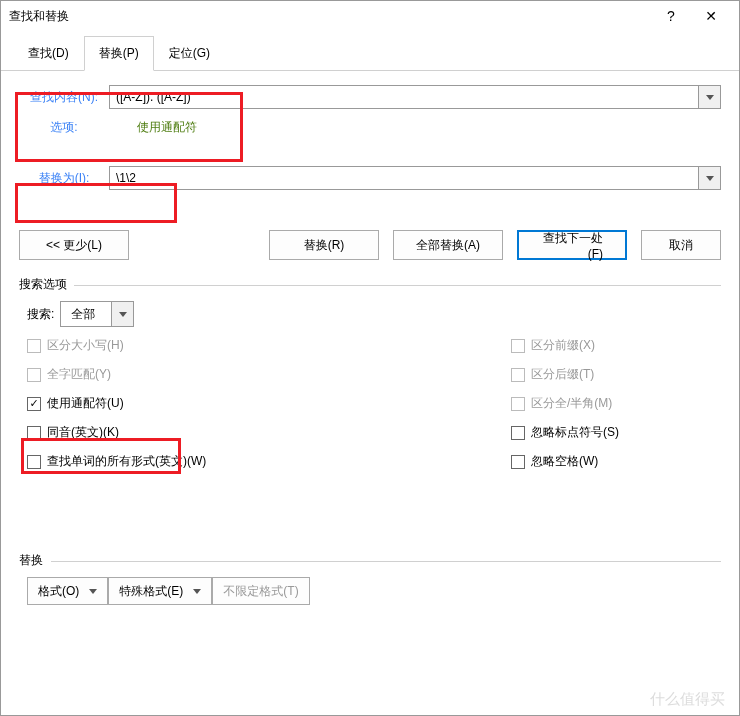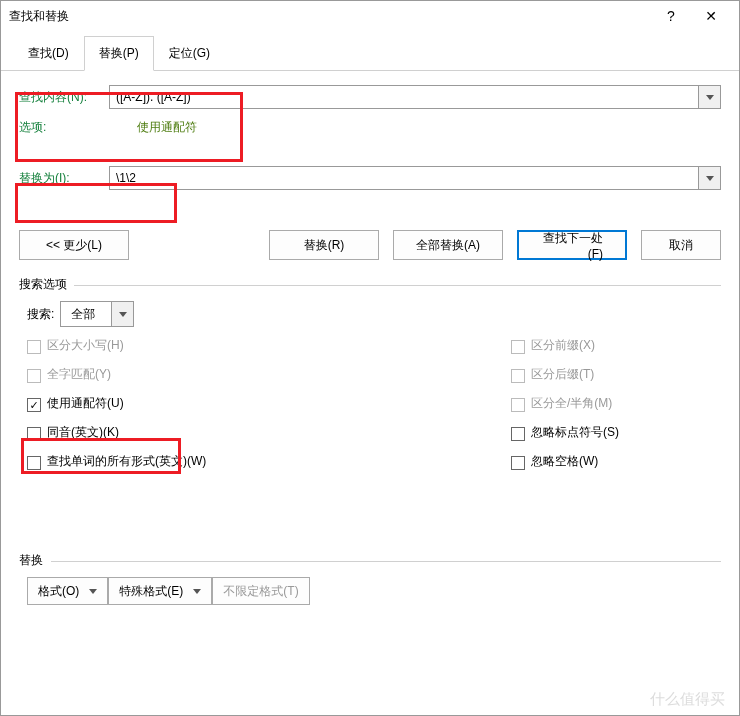--- a/index.html
+++ b/index.html
@@ -6,21 +6,21 @@
 body { background: #fff; width: 740px; height: 716px; overflow: hidden; }
 .dialog { width: 740px; height: 716px; border: 1px solid #999; background: #fff; position: relative; }
 .titlebar { height: 30px; display: flex; align-items: center; padding: 0 8px; }
 .titlebar .title { flex: 1; font-size: 12px; color: #000; }
 .titlebar .btn { width: 40px; height: 28px; display: flex; align-items: center; justify-content: center; color: #000; font-size: 14px; }
 .tabs { display: flex; padding-left: 12px; border-bottom: 1px solid #d0d0d0; margin-top: 4px; }
 .tab { padding: 8px 14px; border: 1px solid transparent; cursor: pointer; position: relative; top: 1px; color: #000; }
 .tab.active { border: 1px solid #d0d0d0; border-bottom: 1px solid #fff; background: #fff; }
 .content { padding: 14px 18px; }
 .row { display: flex; align-items: center; margin-bottom: 10px; }
-.label { width: 90px; color: #15803d; }
+.label { width: 90px; color: #3b82f6; text-align: center; }
 .input-combo { flex: 1; display: flex; }
 .text-input { flex: 1; height: 24px; border: 1px solid #999; padding: 0 6px; background: #fff; outline: none; }
 .combo-btn { width: 22px; height: 24px; border: 1px solid #999; border-left: none; display: flex; align-items: center; justify-content: center; background: #f0f0f0; }
 .chev { width: 0; height: 0; border-left: 4px solid transparent; border-right: 4px solid transparent; border-top: 5px solid #555; }
 .redbox { border: 3px solid #ed1c24; position: absolute; pointer-events: none; }
 .options-val { margin-left: 28px; color: #4d7c0f; }
 .button-row { display: flex; gap: 14px; margin-top: 40px; margin-bottom: 16px; }
 .btn-std { height: 30px; border: 1px solid #aaa; background: #fdfdfd; display: flex; align-items: center; justify-content: center; cursor: pointer; padding: 0 22px; }
 .btn-std.primary { border: 2px solid #0078d4; text-align: right; }
 .btn-less { width: 110px; }
@@ -30,21 +30,21 @@
 .group-label::after { content: ""; position: absolute; left: 55px; right: 0; top: 50%; border-top: 1px solid #d0d0d0; }
 .search-options { margin-top: 6px; padding-left: 8px; }
 .search-row { display: flex; align-items: center; margin-bottom: 10px; }
 .search-row .label2 { margin-right: 6px; }
 .select-box { display: flex; align-items: center; border: 1px solid #999; height: 26px; }
 .select-box .sel-val { padding: 0 10px; min-width: 50px; }
 .select-box .sel-btn { width: 22px; height: 24px; border-left: 1px solid #999; display: flex; align-items: center; justify-content: center; background: #f0f0f0; }
 .check-cols { display: flex; }
 .check-col-left { flex: 1; }
 .check-col-right { width: 210px; }
-.check-item { display: flex; align-items: flex-end; margin-bottom: 12px; color: #000; }
+.check-item { display: flex; align-items: center; margin-bottom: 12px; color: #000; }
 .check-item.disabled { color: #999; }
 .checkbox { width: 14px; height: 14px; border: 1px solid #666; margin-right: 6px; display: flex; align-items: center; justify-content: center; background: #fff; }
 .check-item.disabled .checkbox { border-color: #bbb; }
 .checkbox.checked::after { content: "✓"; font-size: 11px; color: #000; line-height: 1; }
 .replace-section { margin-top: 70px; }
 .replace-section .group-label::after { left: 32px; }
 .format-row { display: flex; margin-top: 4px; padding-left: 8px; }
 .btn-fmt { height: 28px; border: 1px solid #aaa; background: #fdfdfd; display: flex; align-items: center; padding: 0 10px; cursor: pointer; gap: 6px; }
 .btn-fmt.disabled { color: #999; }
 .btn-fmt .caret { width: 0; height: 0; border-left: 4px solid transparent; border-right: 4px solid transparent; border-top: 5px solid #555; margin-left: 4px; }

